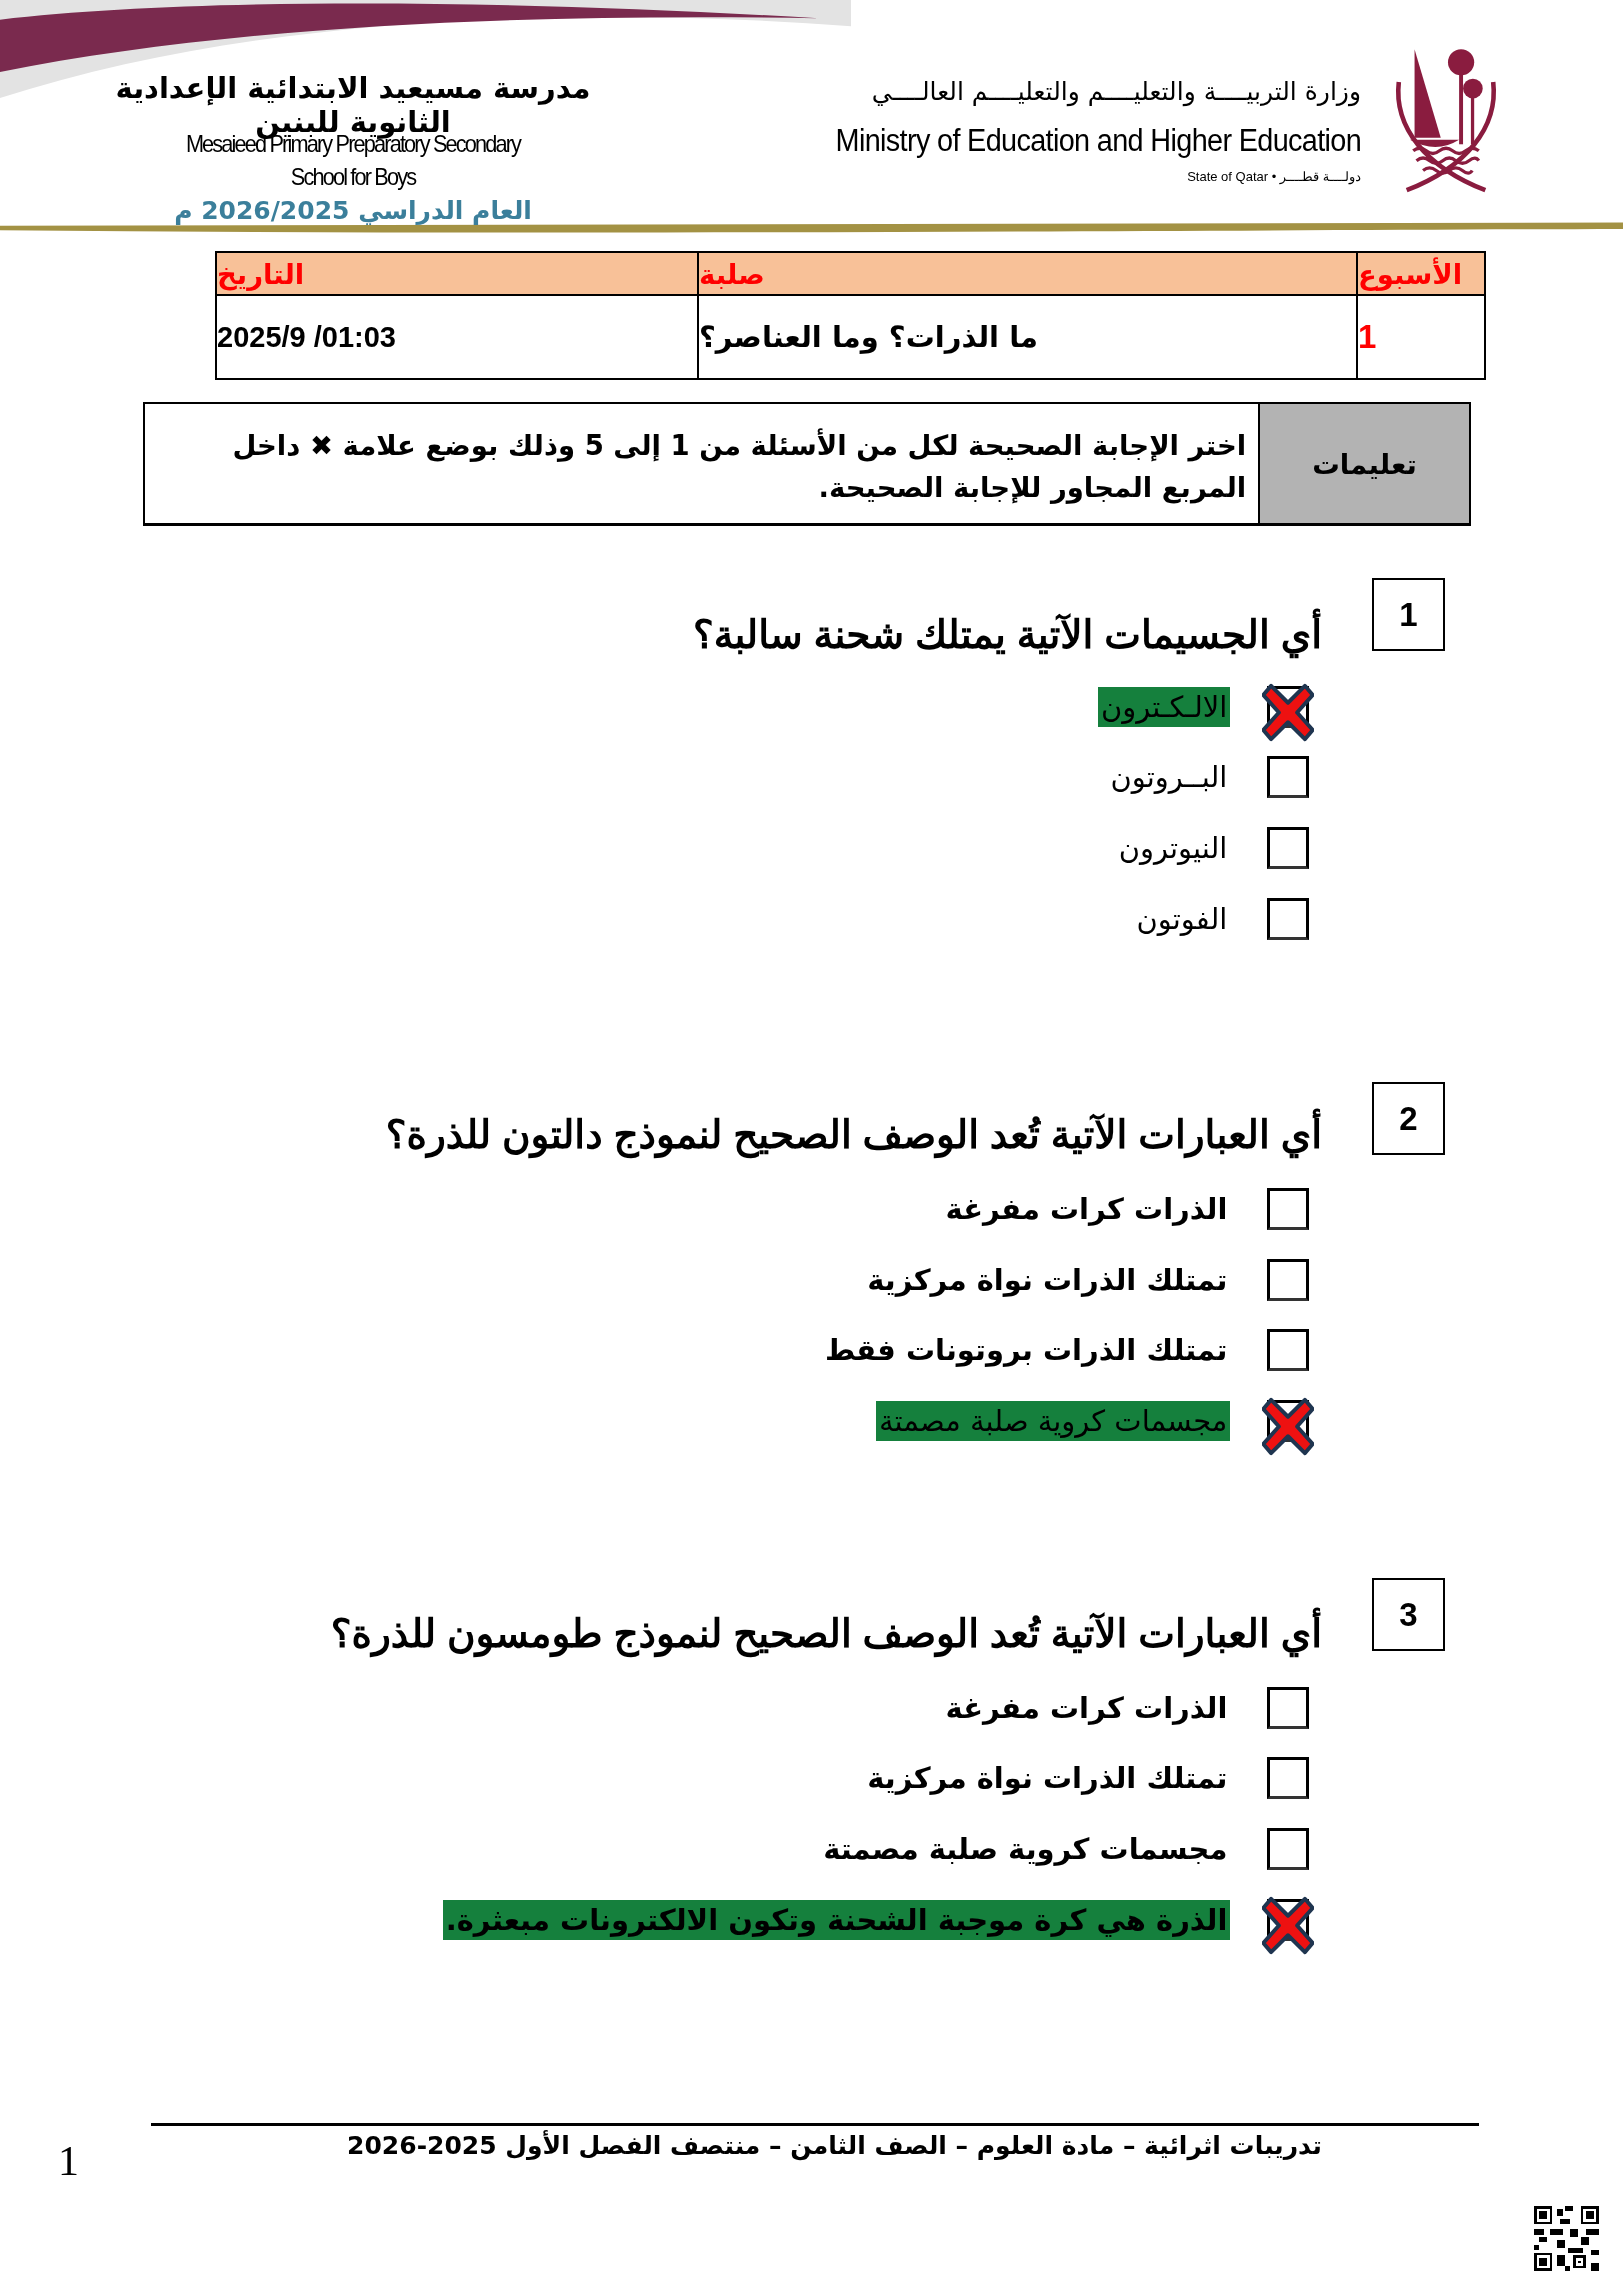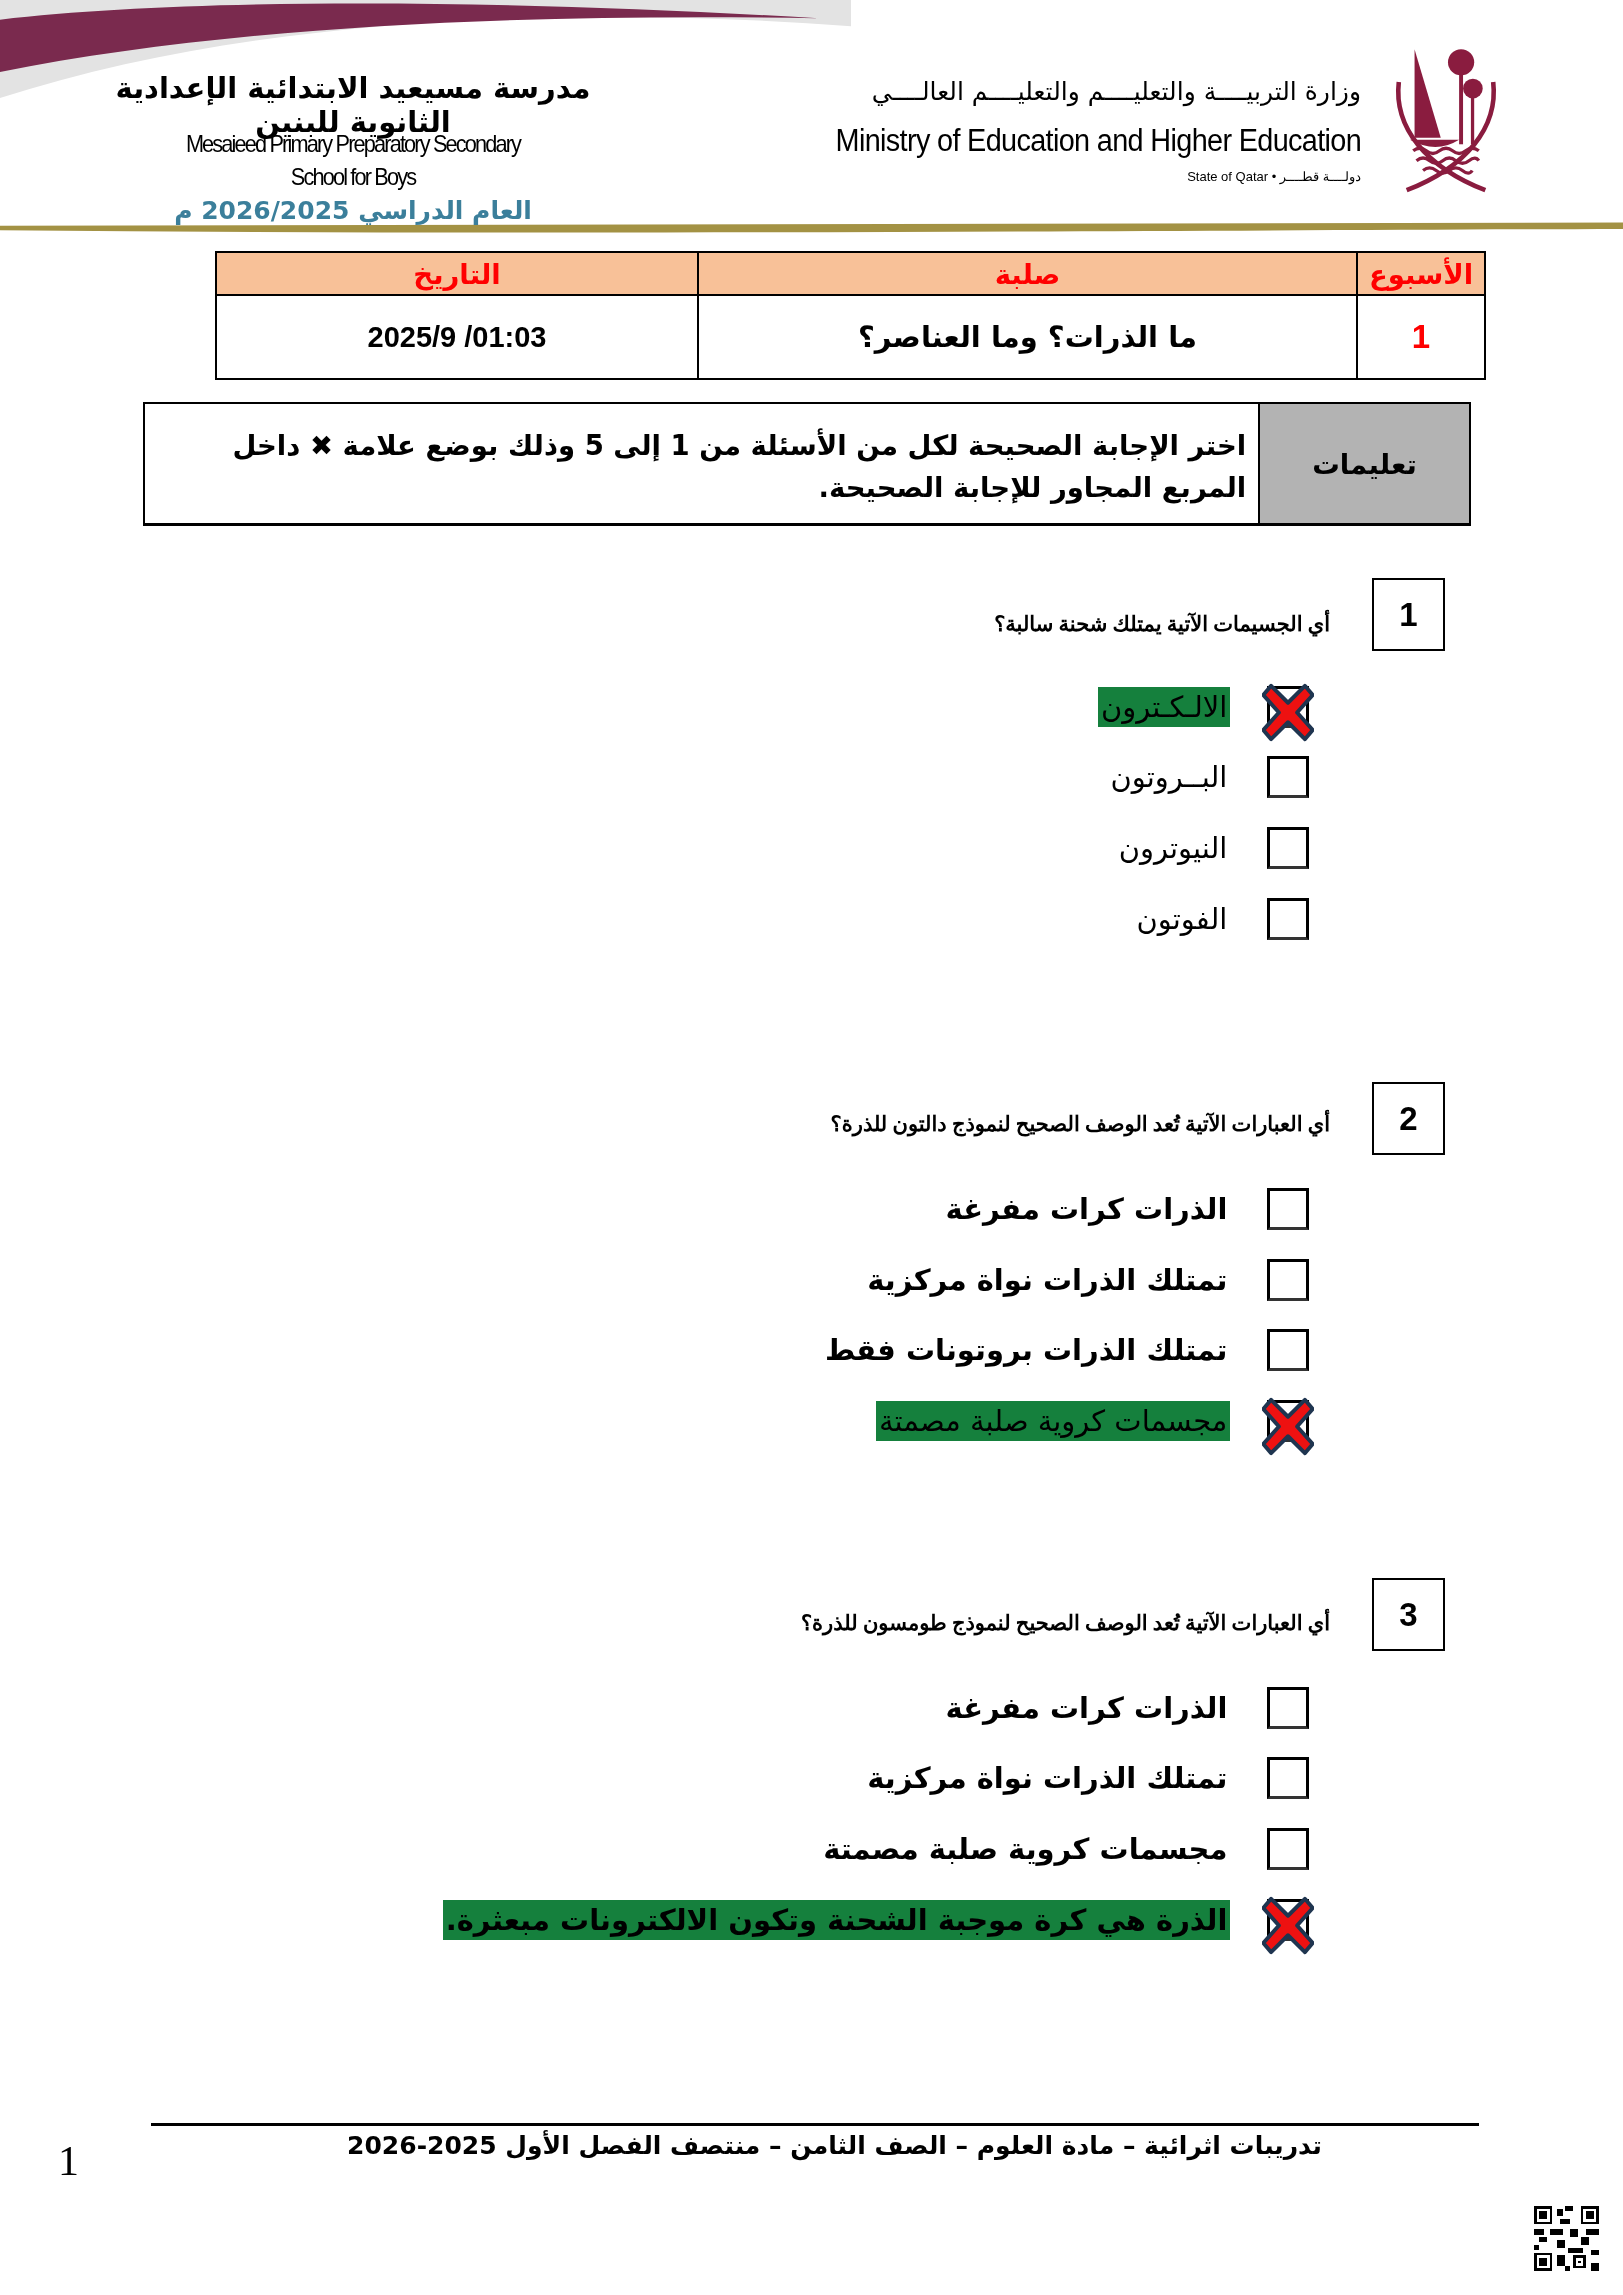--- a/index.html
+++ b/index.html
@@ -20,41 +20,41 @@
   .ministry-ar { position: absolute; right: 262px; top: 77px; direction: rtl; text-align: right;
     font-family: "DejaVu Sans", sans-serif; font-size: 25px; letter-spacing: -0.7px; }
   .ministry-en { position: absolute; right: 262px; top: 123px; text-align: right;
     font-family: "Liberation Sans", sans-serif; font-size: 31px; letter-spacing: -0.7px; transform: scaleX(0.93); transform-origin: right; }
   .ministry-state { position: absolute; right: 262px; top: 169px; text-align: right;
     font-family: "Liberation Sans", sans-serif; font-size: 13px; }
   .emblem { position: absolute; left: 1387px; top: 23px; width: 118px; height: 177px; }
 
   
   .info-table { position: absolute; left: 215px; top: 251px; width: 1271px; border-collapse: collapse; direction: rtl; }
-  .info-table td { border: 2.6px solid #000; text-align: center; vertical-align: middle; }
+  .info-table td { border: 2.6px solid #000; text-align: left; vertical-align: middle; }
   .info-table .hdr td { background: #f8c198; height: 43px; color: #ff0000; font-weight: bold; font-size: 27.5px;
     font-family: "DejaVu Sans", sans-serif; }
   .info-table .row td { height: 84px; font-weight: bold; font-size: 29px; font-family: "DejaVu Sans", sans-serif; }
   .info-table .week-cell { width: 128px; }
   .info-table .date-cell { width: 482px; }
   .week-val { color: #ff0000; font-family: "Liberation Sans", sans-serif; font-size: 33px; }
 
   
   .instr { position: absolute; left: 143px; top: 402px; width: 1328px; height: 124px; border: 2px solid #000;
     border-bottom-width: 3.3px; display: flex; flex-direction: row-reverse; }
   .instr-label { width: 211px; background: #b3b3b3; border-left: 2px solid #000; display: flex; align-items: center;
     justify-content: center; font-weight: bold; font-size: 27.5px; font-family: "DejaVu Sans", sans-serif; direction: rtl; }
   .instr-text { flex: 1; direction: rtl; text-align: right; padding: 19.6px 11.8px 0 39px; font-weight: bold; font-size: 27.5px;
     line-height: 42px; font-family: "DejaVu Sans", sans-serif; }
 
   
   .q-num { position: absolute; width: 73px; height: 73px; border: 2.6px solid #000; display: flex; align-items: center;
     justify-content: center; font-family: "Liberation Sans", sans-serif; font-weight: bold; font-size: 33px; }
-  .q-text { position: absolute; right: 293px; direction: rtl; font-family: Liberation Serif, serif; font-weight: bold;
-    font-size: 21px; white-space: nowrap; }
+  .q-text { position: absolute; right: 301px; direction: rtl; font-family: Liberation Sans, sans-serif; font-weight: bold;
+    font-size: 39px; white-space: nowrap; }
   .opt { position: absolute; right: 314px; display: flex; flex-direction: row-reverse; align-items: center; height: 52px; }
   .box { width: 42px; height: 42px; border: 3.3px solid #000; border-bottom-color: #333; position: relative; background: #fff; flex: none; }
   .box .xmark { position: absolute; left: -7.9px; top: -6.5px; width: 52px; height: 59px; }
   .opt-label { margin-right: 37px; direction: rtl; font-family: "DejaVu Sans", sans-serif; font-size: 29px; white-space: nowrap;
     padding: 2.6px 2.6px; line-height: 34px; }
   .opt-label.hl { background: #15803d; }
   .opt-label.bold { font-weight: bold; }
 
   
   .foot-rule { position: absolute; left: 151px; top: 2123px; width: 1328px; height: 2.6px; background: #000; }

